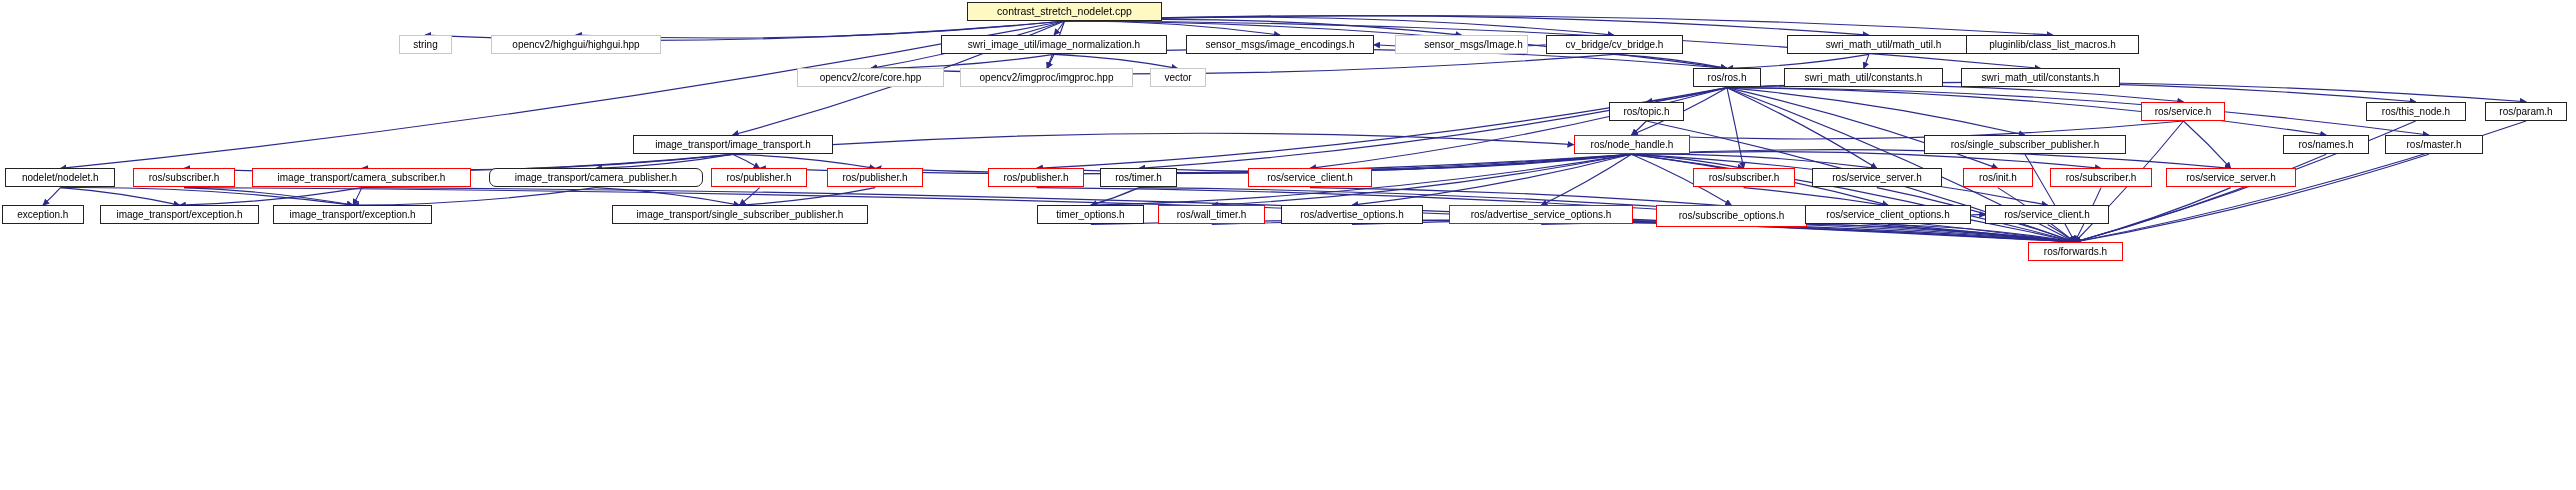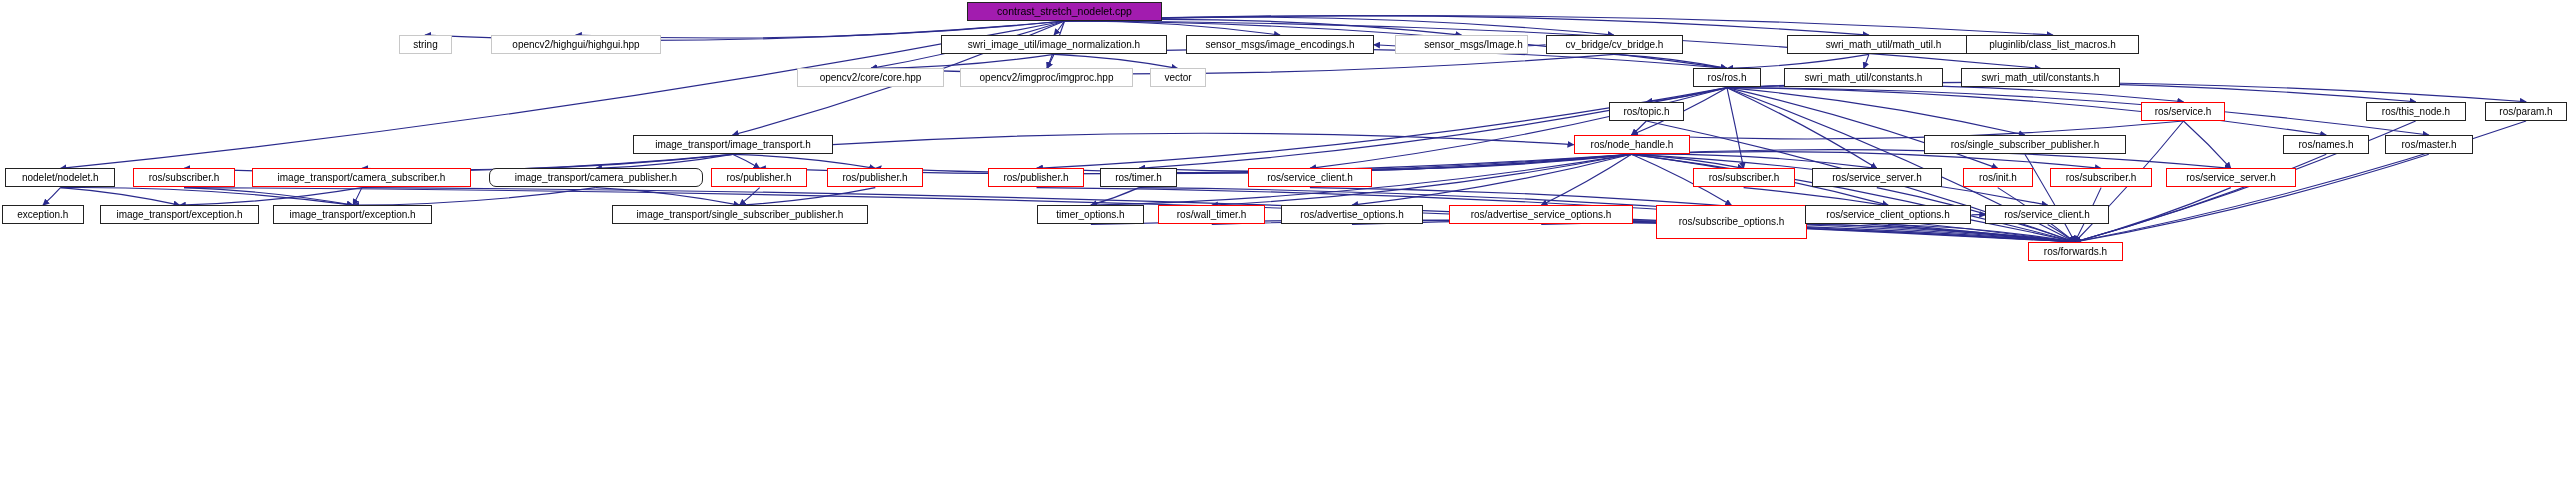--- a/index.html
+++ b/index.html
@@ -5,21 +5,21 @@
   html,body{margin:0;padding:0;background:#ffffff;}
   body{font-family:"Liberation Sans",sans-serif;}
   #graph{position:relative;width:2576px;height:491px;background:#ffffff;overflow:hidden;}
   #edges{position:absolute;left:0;top:0;width:2576px;height:491px;pointer-events:none;}
   .node{position:absolute;box-sizing:border-box;display:flex;align-items:center;
         justify-content:center;white-space:nowrap;background:#ffffff;
         font-size:10px;color:#000000;line-height:1;}
   .node.plain{border:0.9px solid #c8c8c8;}
   .node.solid{border:0.9px solid #222222;}
   .node.red{border:0.9px solid #ff0000;}
-  .node.root{background:#a21caf;border:0.9px solid #222222;font-size:10.5px;}
+  .node.root{background:#fef9c3;border:0.9px solid #222222;font-size:10.5px;}
   .node .lbl{padding:0 5.3px;}
 </style>
 </head>
 <body>
 
 <div id="graph">
   <svg id="edges" viewBox="0 0 2940 560" preserveAspectRatio="none">
     <defs>
       <marker id="arrow" viewBox="0 0 10 10" refX="9" refY="5" markerWidth="6" markerHeight="6" orient="auto-start-reverse">
         <path d="M 0 0 L 10 5 L 0 10 z" fill="#2a2a8c"></path>
@@ -191,21 +191,21 @@
       </div>
       <div class="node red" style="left: 1574px; top: 135px; width: 116px; height: 19px;">
         <span class="lbl">ros/node_handle.h</span>
       </div>
       <div class="node solid" style="left: 1924px; top: 135px; width: 202px; height: 19px;">
         <span class="lbl">ros/single_subscriber_publisher.h</span>
       </div>
       <div class="node solid" style="left: 2283px; top: 135px; width: 86px; height: 19px;">
         <span class="lbl">ros/names.h</span>
       </div>
-      <div class="node solid" style="left: 2385px; top: 135px; width: 88px; height: 19px;">
+      <div class="node solid" style="left: 2385px; top: 135px; width: 98px; height: 19px;">
         <span class="lbl">ros/master.h</span>
       </div>
       <div class="node solid" style="left: 5.3px; top: 168px; width: 110px; height: 19px;">
         <span class="lbl">nodelet/nodelet.h</span>
       </div>
       <div class="node red" style="left: 133px; top: 168px; width: 102px; height: 19px;">
         <span class="lbl">ros/subscriber.h</span>
       </div>
       <div class="node red" style="left: 252px; top: 168px; width: 219px; height: 19px;">
         <span class="lbl">image_transport/camera_subscriber.h</span>
@@ -260,21 +260,21 @@
       </div>
       <div class="node red" style="left: 1158px; top: 205px; width: 107px; height: 19px;">
         <span class="lbl">ros/wall_timer.h</span>
       </div>
       <div class="node solid" style="left: 1281px; top: 205px; width: 142px; height: 19px;">
         <span class="lbl">ros/advertise_options.h</span>
       </div>
       <div class="node red" style="left: 1449px; top: 205px; width: 184px; height: 19px;">
         <span class="lbl">ros/advertise_service_options.h</span>
       </div>
-      <div class="node red" style="left: 1656px; top: 205px; width: 151px; height: 34px; text-align: center;">
+      <div class="node red" style="left: 1656px; top: 205px; width: 151px; height: 22px; text-align: center;">
         <span class="lbl">ros/subscribe_options.h</span>
       </div>
       <div class="node solid" style="left: 1805px; top: 205px; width: 166px; height: 19px;">
         <span class="lbl">ros/service_client_options.h</span>
       </div>
       <div class="node solid" style="left: 1985px; top: 205px; width: 124px; height: 19px;">
         <span class="lbl">ros/service_client.h</span>
       </div>
       <div class="node red" style="left: 2028px; top: 242px; width: 95px; height: 19px;">
         <span class="lbl">ros/forwards.h</span>

